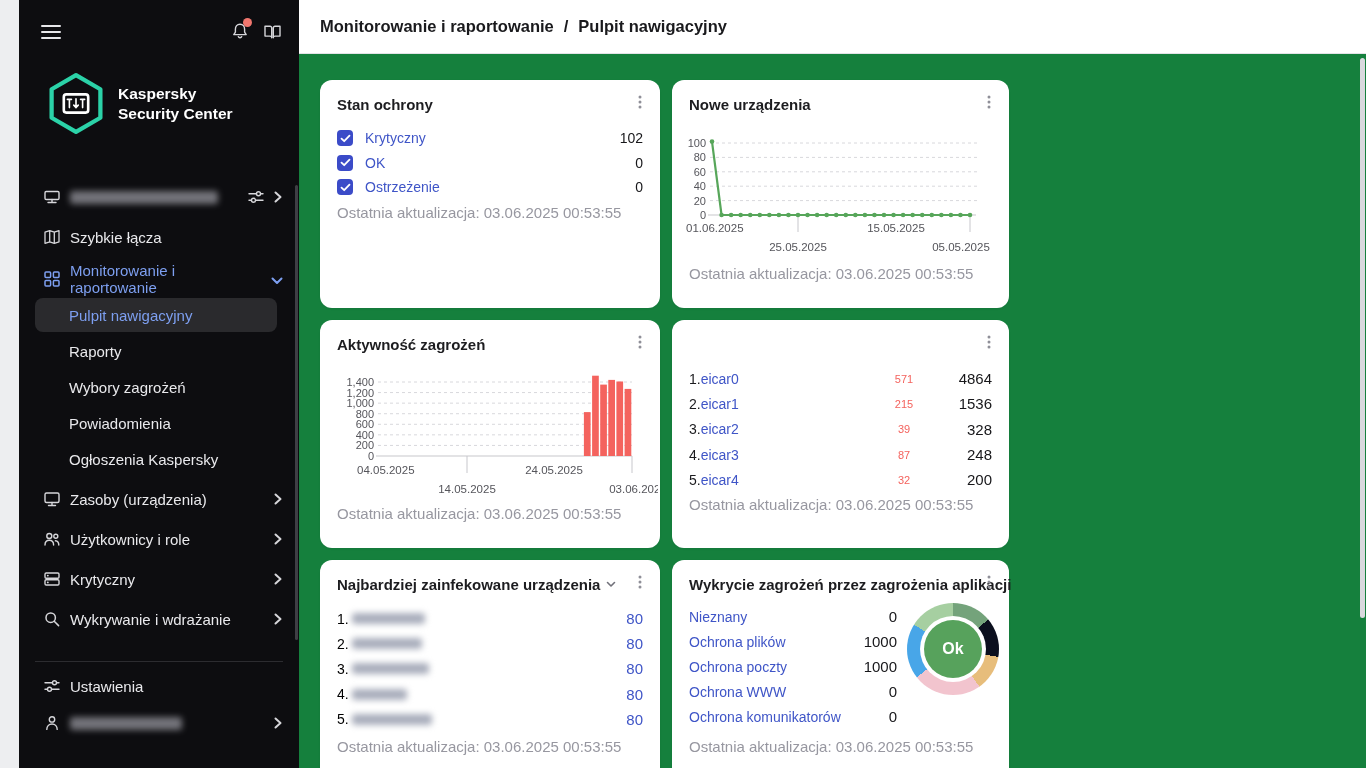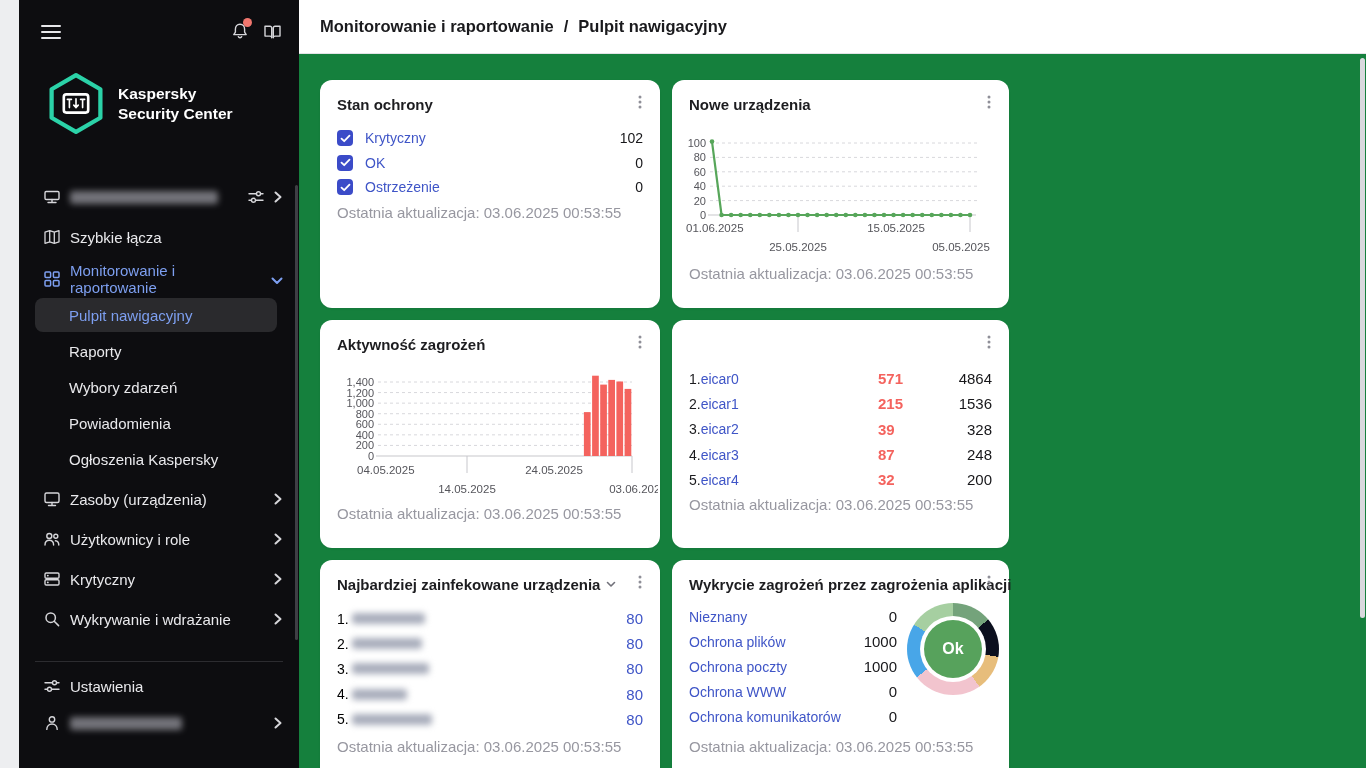--- a/index.html
+++ b/index.html
@@ -53,21 +53,21 @@
   
   .prow { display:flex; align-items:center; height:24.6px; font-size:14px; }
   .cbx { width:16px; height:16px; border-radius:4px; background:#3b4bc8;
     display:flex; align-items:center; justify-content:center; cursor:pointer; flex:0 0 auto; }
   .prow .plabel { margin-left:12px; }
   .prow .pval { margin-left:auto; font-size:14px; color:#17171a; }
 
   
   .trow { display:flex; align-items:center; height:25.3px; font-size:14px; }
   .trow .rank { color:#1b1b1e; }
-  .trow .c1 { margin-left:auto; width:52px; text-align:left; color:#f4635e; font-size:15px;font-weight:bold; }
+  .trow .c1 { margin-left:auto; width:52px; text-align:center; color:#f4635e; font-size:11px; }
   .trow .c2 { width:62px; text-align:right; color:#17171a; font-size:15px; }
 
   
   .irow { display:flex; align-items:center; height:25.2px; font-size:14px; }
   .irow .mask { height:11px; border-radius:3px; background:#a9aebc; filter:blur(3px); margin-left:3px; }
   .irow .ival { margin-left:auto; font-size:15px; }
 
   
   .crow { display:flex; align-items:center; height:25px; width:208px; font-size:14px; }
   .crow .cval { margin-left:auto; font-size:15px; color:#17171a; }
@@ -173,21 +173,21 @@
     </span>
   </div>
 
   <div class="pill">
     <span>Pulpit nawigacyjny</span>
   </div>
   <div class="srow subitem" style="top:341px">
     <span>Raporty</span>
   </div>
   <div class="srow subitem" style="top:377px">
-    <span>Wybory zdarzeń</span>
+    <span>Wybory zagrożeń</span>
   </div>
   <div class="srow subitem" style="top:413px">
     <span>Powiadomienia</span>
   </div>
   <div class="srow" style="top:489px">
     <span class="ic">
       <svg width="18" height="18" viewBox="0 0 18 18">
           <rect x="2" y="3" width="14" height="9.5" rx="1.5" fill="none" stroke="#d6d6da" stroke-width="1.4"></rect>
           <path d="M9 12.5v2.5M5.5 15.5h7" stroke="#d6d6da" stroke-width="1.4" fill="none" stroke-linecap="round"></path>
         </svg>

